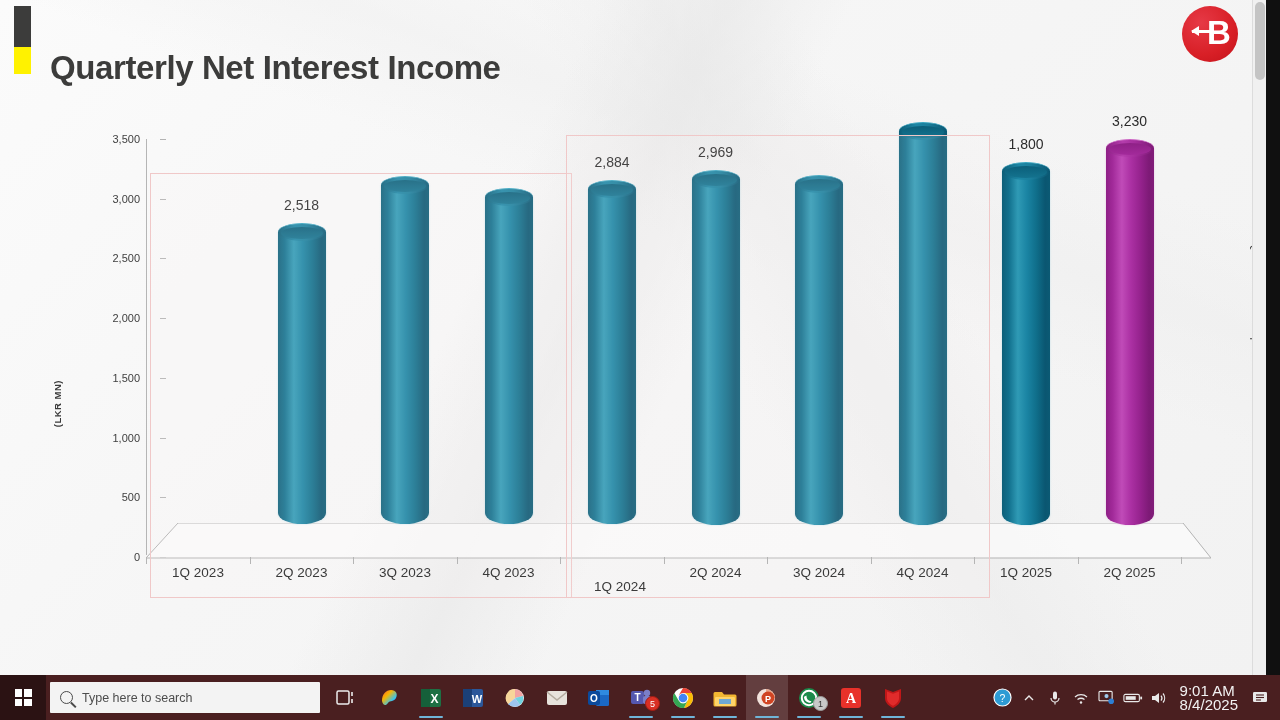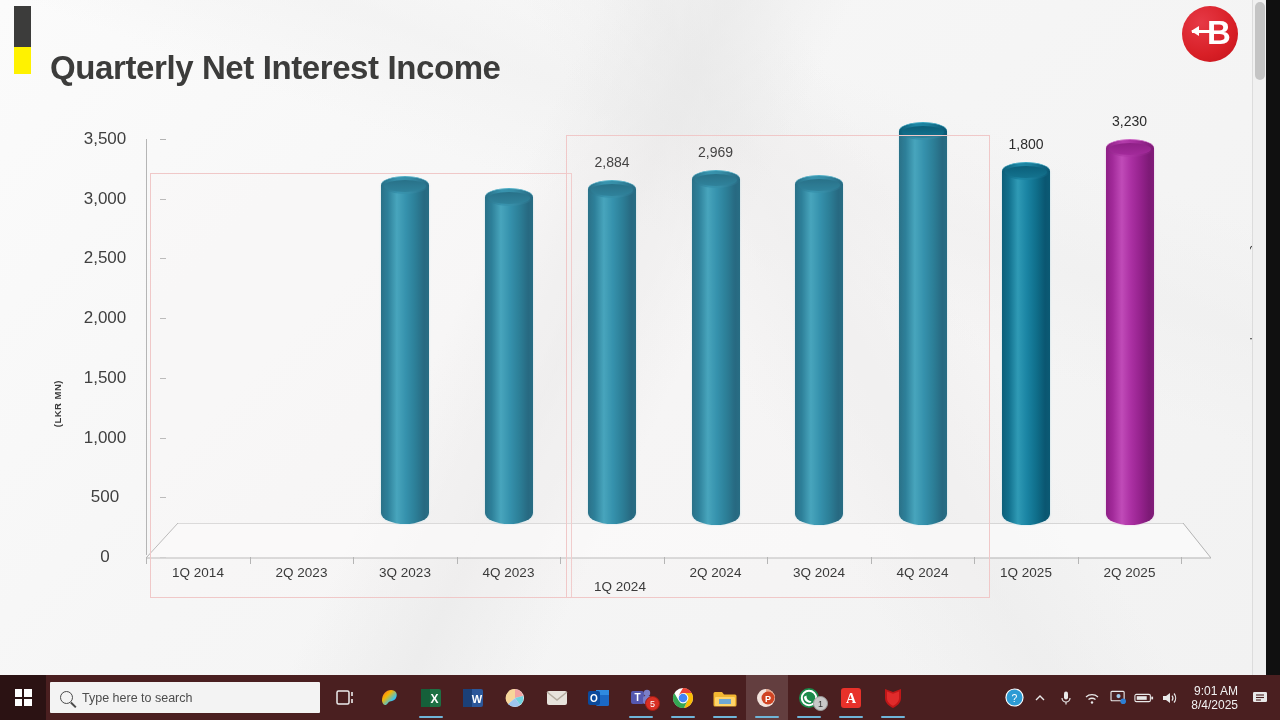--- a/index.html
+++ b/index.html
@@ -63,22 +63,22 @@
   
   #chart { position:absolute; left:40px; top:125px; width:1180px; height:500px; }
 
   #ylabel{
     position:absolute; left:12px; top:255px;
     writing-mode:vertical-rl; transform:rotate(180deg);
     font-size:9.5px; font-weight:bold; color:#3a3a3a; letter-spacing:.5px;
   }
 
   .ytick{
-    position:absolute; right:0; width:70px; text-align:center;
-    font-size:17px; color:#404040; transform:translateY(-50%);
+    position:absolute; right:0; width:70px; text-align:right;
+    font-size:11px; color:#404040; transform:translateY(-50%);
     white-space:nowrap;
   }
   #yaxis-ticks{ position:absolute; left:20px; top:0; width:80px; height:430px; }
   .tickmark{ position:absolute; left:100px; width:6px; height:1px; background:#b3b3b3; }
 
   
   #axis-line{ position:absolute; left:106px; top:14px; width:1px; height:416px; background:#b5b5b5; }
 
   
   #floor{ position:absolute; left:106px; top:398px; width:1065px; height:46px; }
@@ -176,21 +176,21 @@
 
   .badge{
     position:absolute; right:2px; bottom:9px; min-width:15px; height:15px; border-radius:50%;
     background:#c8c8c8; color:#333; font-size:9px; display:flex; align-items:center; justify-content:center;
     border:1px solid #9c9c9c;
   }
   .badge.red{ background:#d93025; color:#fff; border-color:#a31c13; }
 
   #tray{ margin-left:auto; display:flex; align-items:center; height:45px; padding-right:4px; }
   .tray-ic{ width:26px;height:45px;display:flex;align-items:center;justify-content:center; color:#e9e9e9; font-size:13px; }
-  #clock{ text-align:right; color:#f2f2f2; font-size:12px; line-height:14px; padding:0 8px; }
+  #clock{ text-align:left; color:#f2f2f2; font-size:15px; line-height:14px; padding:0 8px; }
   #notif{ width:30px;height:45px;display:flex;align-items:center;justify-content:center; }
 </style>
 </head>
 <body>
 
 <div id="screen">
 
   <div id="slide">
 
     <div id="title-accent"></div>
@@ -230,20 +230,27 @@
         </div>
       <div id="axis-line"></div>
 
       <div id="floor">
         <svg width="1065" height="46">
           <polygon points="0,35 32,0 1037,0 1065,35" fill="rgba(252,252,252,0.65)" stroke="#b3b3b3" stroke-width="1"></polygon>
         </svg>
       </div>
 
       <div id="plot">
+          <div class="bar-slot" style="left: 125.5px; bottom: 32.8889px; height: 300.721px;">
+            <div class="cyl teal" style="height: 300.721px;">
+              <div class="body"></div>
+              <div class="cap"></div>
+            </div>
+            <div class="bar-label" style="bottom: 310.721px;">2,518</div>
+          </div>
           <div class="bar-slot" style="left: 229px; bottom: 32.7778px; height: 348.731px;">
             <div class="cyl teal" style="height: 348.731px;">
               <div class="body"></div>
               <div class="cap"></div>
             </div>
           </div>
           <div class="bar-slot" style="left: 332.5px; bottom: 32.6667px; height: 336.789px;">
             <div class="cyl teal" style="height: 336.789px;">
               <div class="body"></div>
               <div class="cap"></div>
@@ -287,21 +294,21 @@
               <div class="body"></div>
               <div class="cap"></div>
             </div>
             <div class="bar-label" style="bottom: 395.754px;">3,230</div>
           </div>
         </div>
 
       <div class="highlight-box" id="hl-2023" style="left: 110px; top: 48px; width: 422px; height: 425px;"></div>
       <div class="highlight-box" id="hl-2024" style="left: 526px; top: 10px; width: 424px; height: 463px;"></div>
 
-    <div class="xlabel" style="left: 98px;">1Q 2014</div>
+    <div class="xlabel" style="left: 98px;">1Q 2023</div>
         <div class="xtick" style="left: 106px;"></div>
         <div class="xlabel" style="left: 201.5px;">2Q 2023</div>
         <div class="xtick" style="left: 209.5px;"></div>
         <div class="xlabel" style="left: 305px;">3Q 2023</div>
         <div class="xtick" style="left: 313px;"></div>
         <div class="xlabel" style="left: 408.5px;">4Q 2023</div>
         <div class="xtick" style="left: 416.5px;"></div>
         <div class="xlabel" style="left: 520px; margin-top: 14px;">1Q 2024</div>
         <div class="xtick" style="left: 520px;"></div>
         <div class="xlabel" style="left: 615.5px;">2Q 2024</div>

